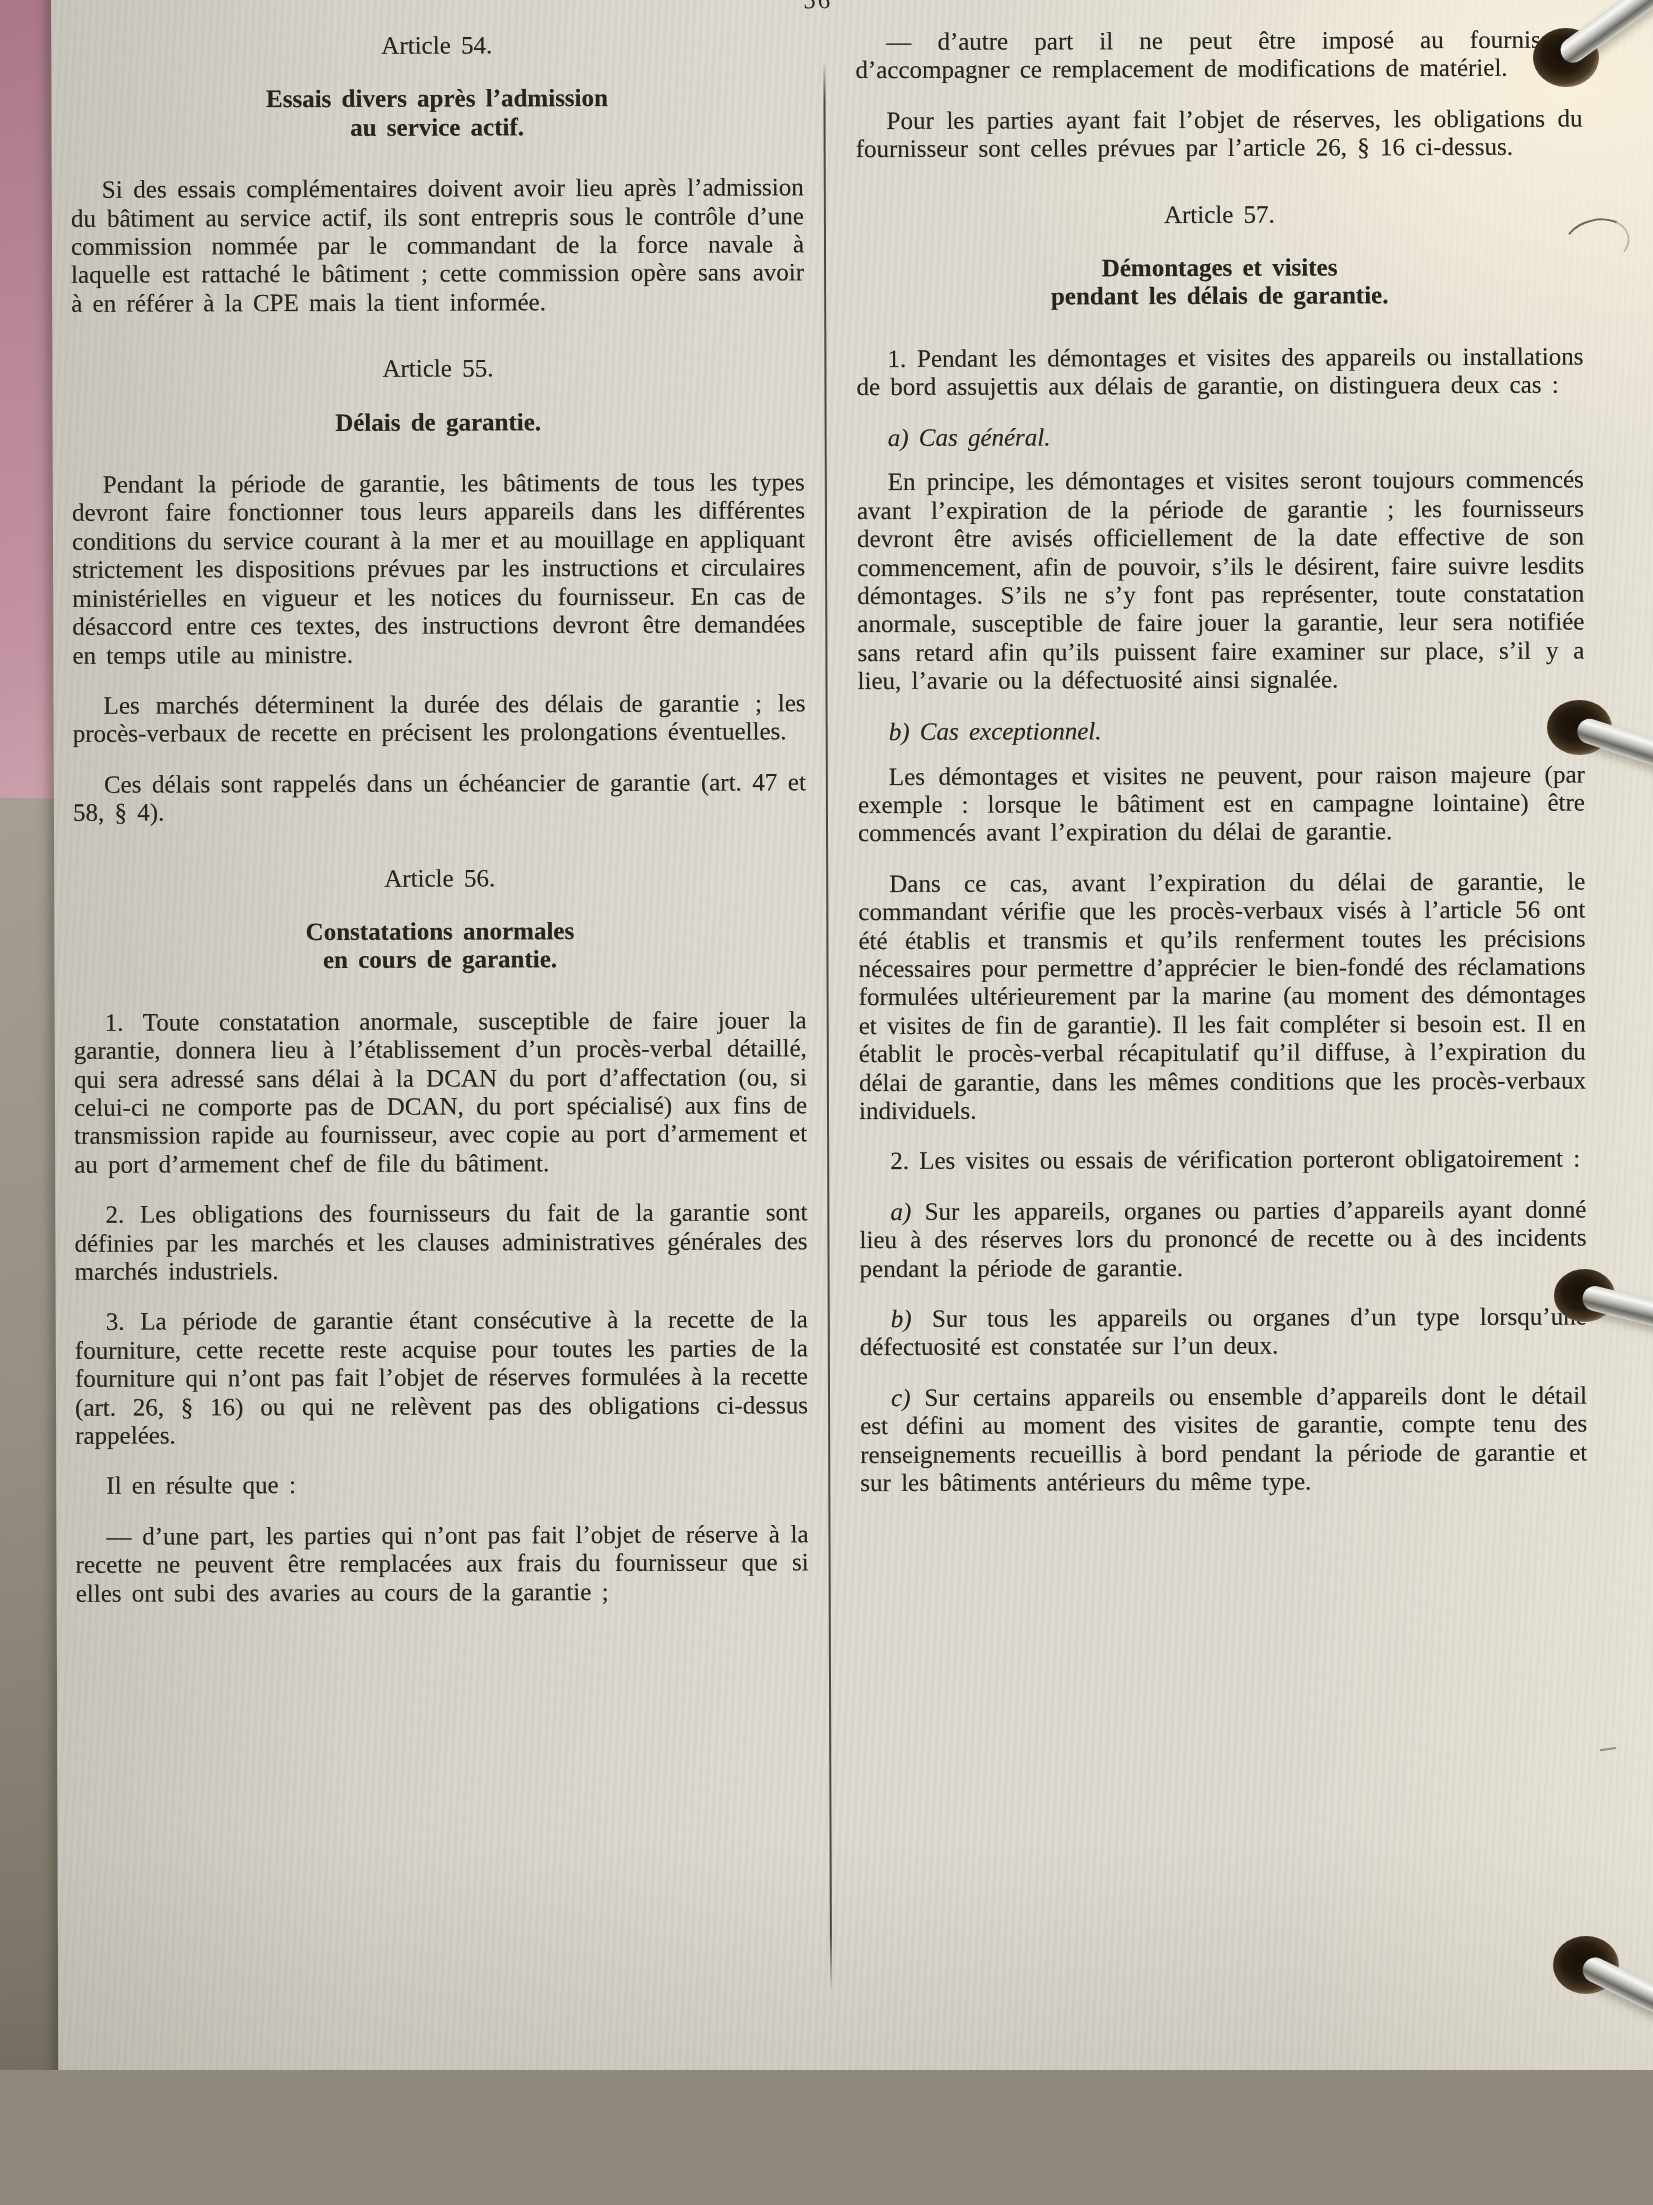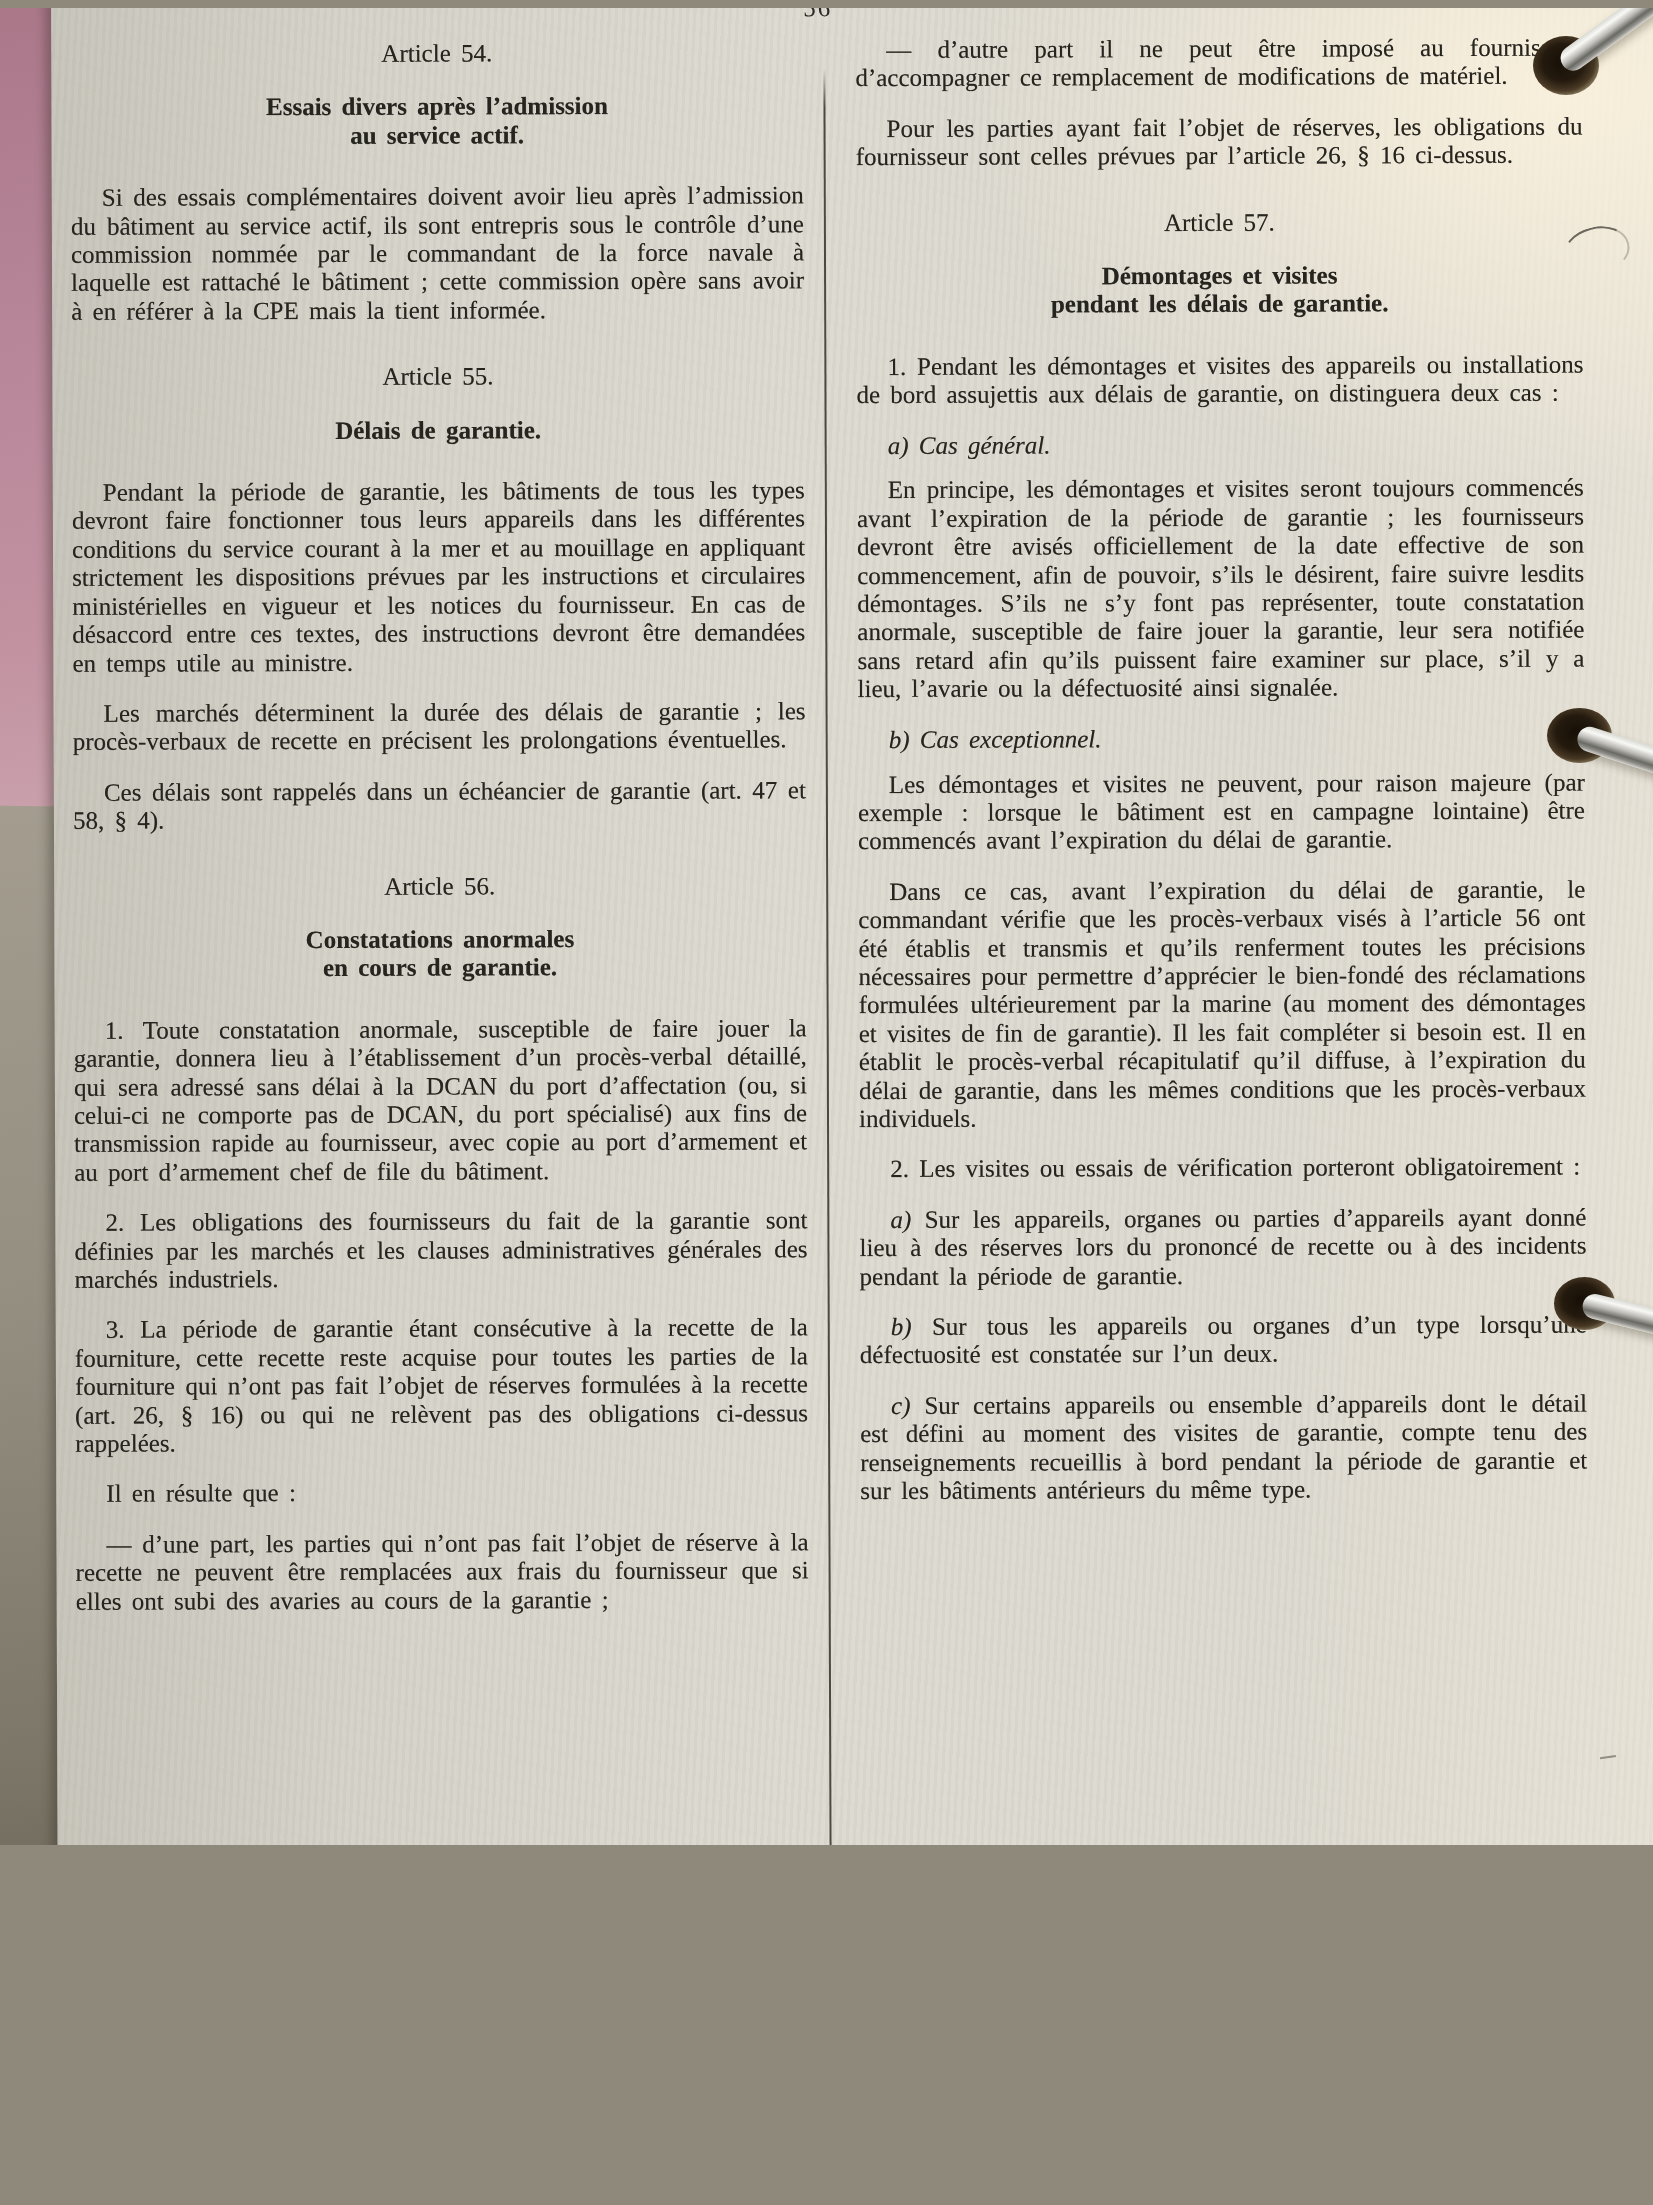--- a/index.html
+++ b/index.html
@@ -1,19 +1,19 @@
 <!DOCTYPE html>
 <html style="font-size:8.8px"><head>
 <meta charset="utf-8">
 <style>
   html,body{margin:0;padding:0;}
   body{width:1654px;height:2205px;overflow:hidden;background:#8f897c;
        font-family:"Liberation Serif", serif;}
 
-  .scene{position:absolute;left:0;top:8px;width:1654px;height:1837px;overflow:hidden;
+  .scene{position:absolute;left:0;top:0;width:1654px;height:2070px;overflow:hidden;
     background:linear-gradient(175deg,#b2aca0 0%,#a69f92 35%,#958f82 65%,#7d7769 88%,#6a6456 100%);}
 
   
   .pink-sheet{position:absolute;left:-16.4px;top:-11px;width:85px;height:809px;
     transform:rotate(0.6deg);
     background:linear-gradient(170deg,#aa7789 0%,#b8879a 45%,#c292a1 80%,#c9a0ab 100%);}
 
   
   .table-edge{position:absolute;left:0;top:2103px;width:17.5px;height:109px;
     background:linear-gradient(to bottom,#6f6754,#4c4536);}

